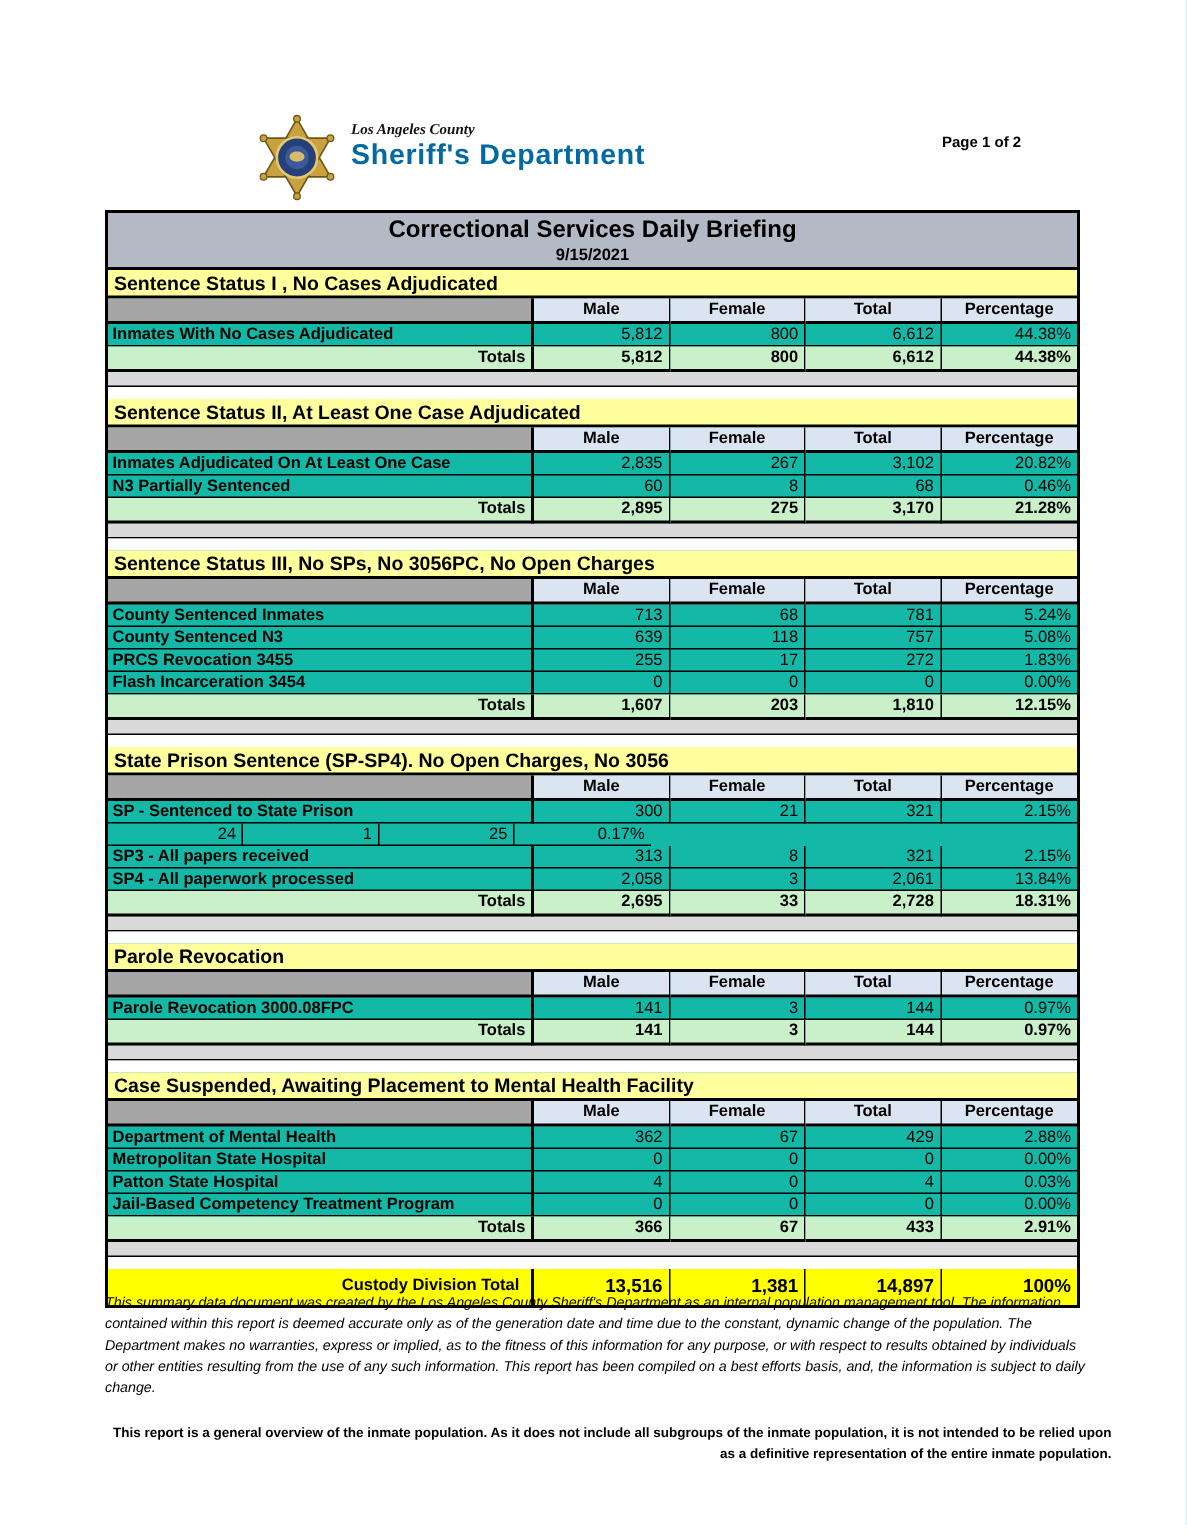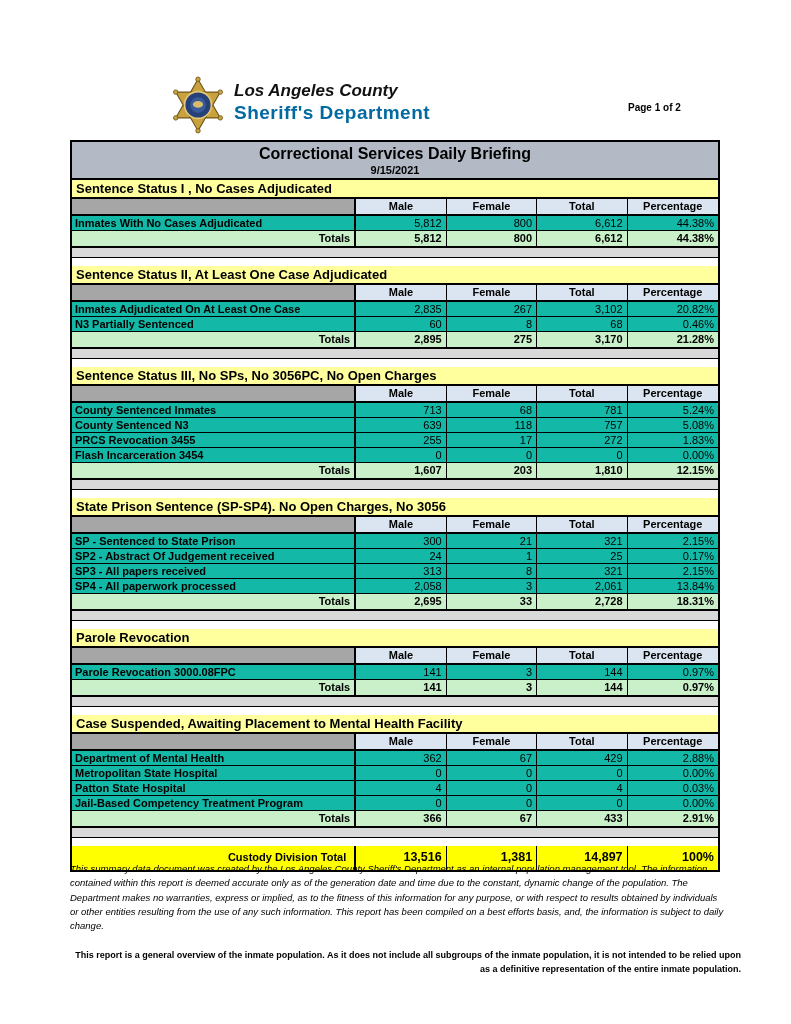--- a/index.html
+++ b/index.html
@@ -4,24 +4,24 @@
 <style>
   * { margin:0; padding:0; box-sizing:border-box; }
   html,body { width:791px; height:1024px; background:#fff; overflow:hidden;
               font-family:"Liberation Sans", sans-serif; color:#000; }
   .page { position:relative; width:791px; height:1024px; background:#fff; }
 
   
   .logo { position:absolute; left:170px; top:75px; display:flex; align-items:flex-start; }
   .logo svg { display:block; }
   .logo-text { margin-left:8px; margin-top:6px; }
-  .county { font-family:Liberation Sans, sans-serif; font-style:italic; font-weight:bold;
-            font-size:17px; color:#111; }
+  .county { font-family:Liberation Serif, serif; font-style:italic; font-weight:bold;
+            font-size:10px; color:#111; }
   .dept { font-size:19px; font-weight:bold; letter-spacing:.5px; color:#0369a1; margin-top:1px; }
-  .page-label { position:absolute; left:628px; top:90px; font-size:10px; font-weight:bold;margin-top:12px; }
+  .page-label { position:absolute; left:628px; top:90px; font-size:10px; font-weight:bold; }
 
   
   .briefing { position:absolute; left:70px; top:140px; width:650px;
               border:2px solid #000; background:#14b8a6; }
   .title-band { background:var(--band); border-bottom:2px solid #000;
                 text-align:center; padding:3px 0 2px; }
   .title { font-size:16px; font-weight:bold; }
   .rpt-date { font-size:11px; font-weight:bold; margin-top:1px; }
 
   .section-title { height:19px; line-height:16px; background:var(--yellow);
@@ -205,21 +205,20 @@
             <div class="cell c-num">Percentage</div>
           </div>
           <div class="row">
             <div class="cell c-label">SP - Sentenced to State Prison</div>
             <div class="cell c-num">300</div>
             <div class="cell c-num">21</div>
             <div class="cell c-num">321</div>
             <div class="cell c-num">2.15%</div>
           </div>
           <div class="row">
-            <div class="cell c-label">SP2 - Abstract Of Judgement received</div>
             <div class="cell c-num">24</div>
             <div class="cell c-num">1</div>
             <div class="cell c-num">25</div>
             <div class="cell c-num">0.17%</div>
           </div>
           <div class="row">
             <div class="cell c-label">SP3 - All papers received</div>
             <div class="cell c-num">313</div>
             <div class="cell c-num">8</div>
             <div class="cell c-num">321</div>

